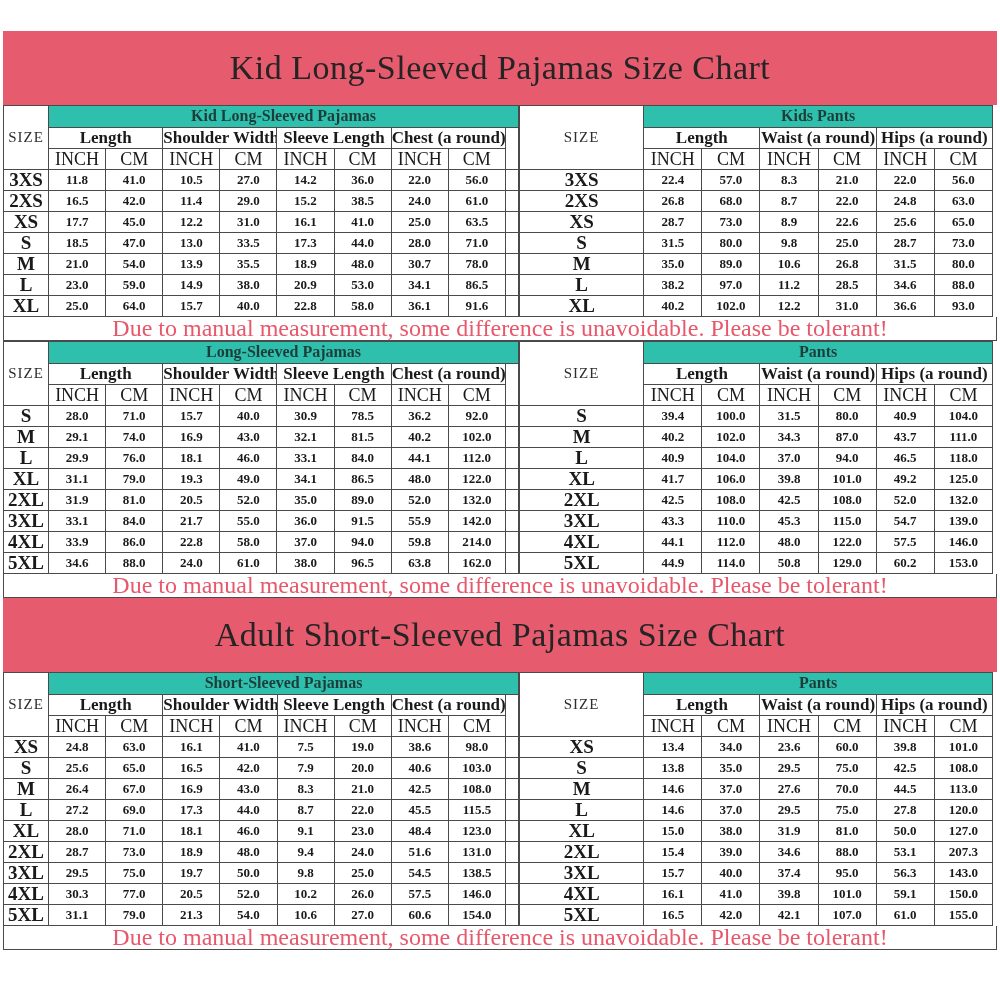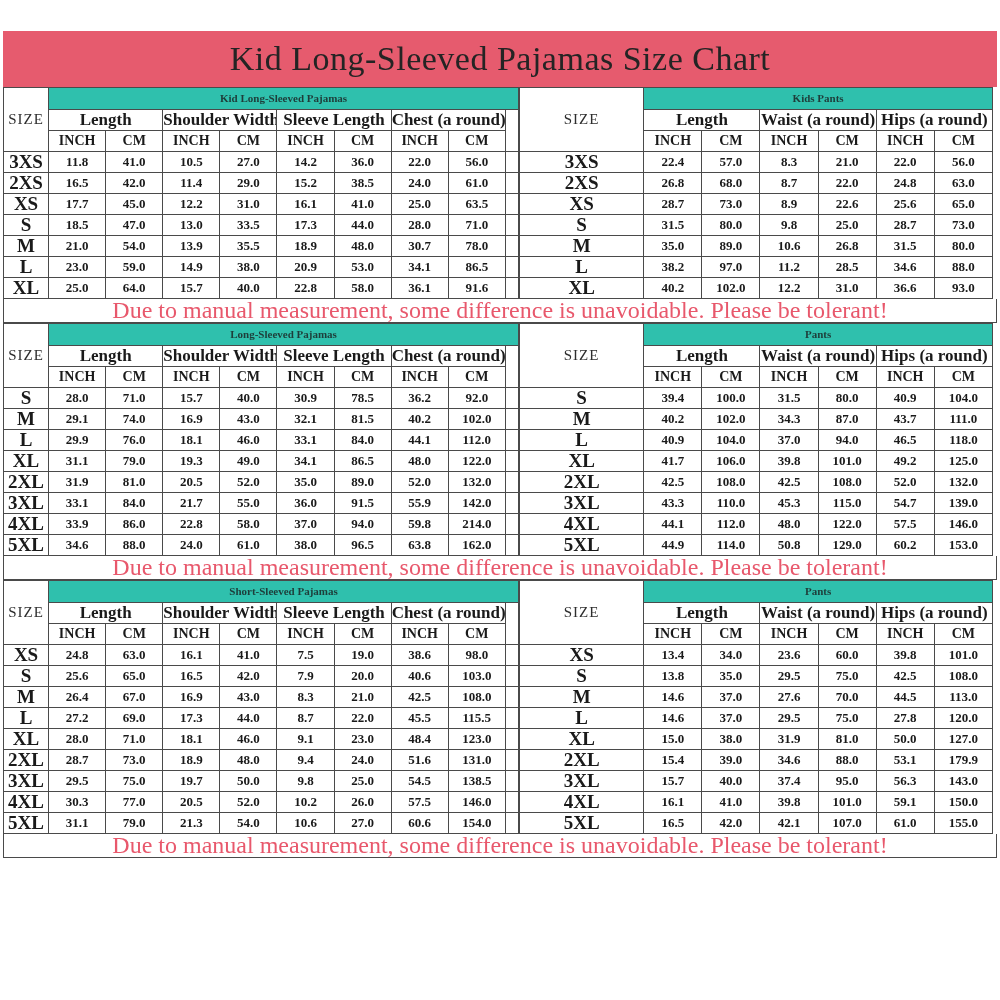--- a/index.html
+++ b/index.html
@@ -12,21 +12,21 @@
   *{box-sizing:border-box;}
   html,body{margin:0;padding:0;}
   body{
     width:1000px;height:1000px;background:#ffffff;
     font-family:"Liberation Serif", serif;color:var(--ink);
     overflow:hidden;
   }
   .page{padding:31px 3px 0 3px;}
   .section{margin:0;}
   .banner{
-    height:56px;background:var(--banner);
+    height:74px;background:var(--banner);
     display:flex;align-items:center;justify-content:center;
   }
   .banner-title{
     font-size:34px;color:#242424;letter-spacing:.5px;white-space:nowrap;
   }
   .tables{display:flex;align-items:flex-start;}
   table{border-collapse:collapse;table-layout:fixed;}
   td{
     border:1px solid var(--border);
     text-align:center;vertical-align:middle;
@@ -37,25 +37,25 @@
   tr.title-row{height:22px;}
   .left-tbl{width:516px;}
   .right-tbl{width:474px;}
   .c-size{width:45px;}
   .c-val{width:57px;}
   .c-sp{width:13px;}
   .c-size2{width:124px;}
   .c-val2{width:58px;}
   .teal{
     background:var(--teal);
-    font-size:11px;font-weight:bold;color:#1e3d3a;
+    font-size:16px;font-weight:bold;color:#1e3d3a;
   }
   .size-hd{font-size:15px;letter-spacing:1px;color:#2e2e2e;}
   .grp{font-size:17px;font-weight:bold;}
-  .unit{font-size:14px;font-weight:bold;}
+  .unit{font-size:18px;font-weight:normal;}
   .sz{font-size:19px;font-weight:bold;}
   .val{font-size:13px;font-weight:bold;}
   .sp{background:#fff;}
   .disclaimer{
     height:24px;
     border:1px solid var(--border);border-top:none;
     display:flex;align-items:center;justify-content:center;
     font-size:24px;color:var(--disc);white-space:nowrap;
   }
 </style>
@@ -498,20 +498,23 @@
               <td class="val">60.2</td>
               <td class="val">153.0</td>
             </tr>
           </tbody>
       </table>
     </div>
     <div class="disclaimer">Due to manual measurement, some difference is unavoidable. Please be tolerant!</div>
   </div>
 
   <div class="section">
+    <div class="banner">
+      <span class="banner-title">Adult Short-Sleeved Pajamas Size Chart</span>
+    </div>
     <div class="tables">
       <table class="left-tbl">
         <colgroup>
             <col class="c-size">
             <col span="8" class="c-val">
             <col class="c-sp">
           </colgroup>
         <tbody>
           <tr class="title-row">
             <td class="size-hd" rowspan="3">SIZE</td>
@@ -712,21 +715,21 @@
               <td class="val">50.0</td>
               <td class="val">127.0</td>
             </tr>
             <tr>
               <td class="sz">2XL</td>
               <td class="val">15.4</td>
               <td class="val">39.0</td>
               <td class="val">34.6</td>
               <td class="val">88.0</td>
               <td class="val">53.1</td>
-              <td class="val">179.9</td>
+              <td class="val">207.3</td>
             </tr>
             <tr>
               <td class="sz">3XL</td>
               <td class="val">15.7</td>
               <td class="val">40.0</td>
               <td class="val">37.4</td>
               <td class="val">95.0</td>
               <td class="val">56.3</td>
               <td class="val">143.0</td>
             </tr>

